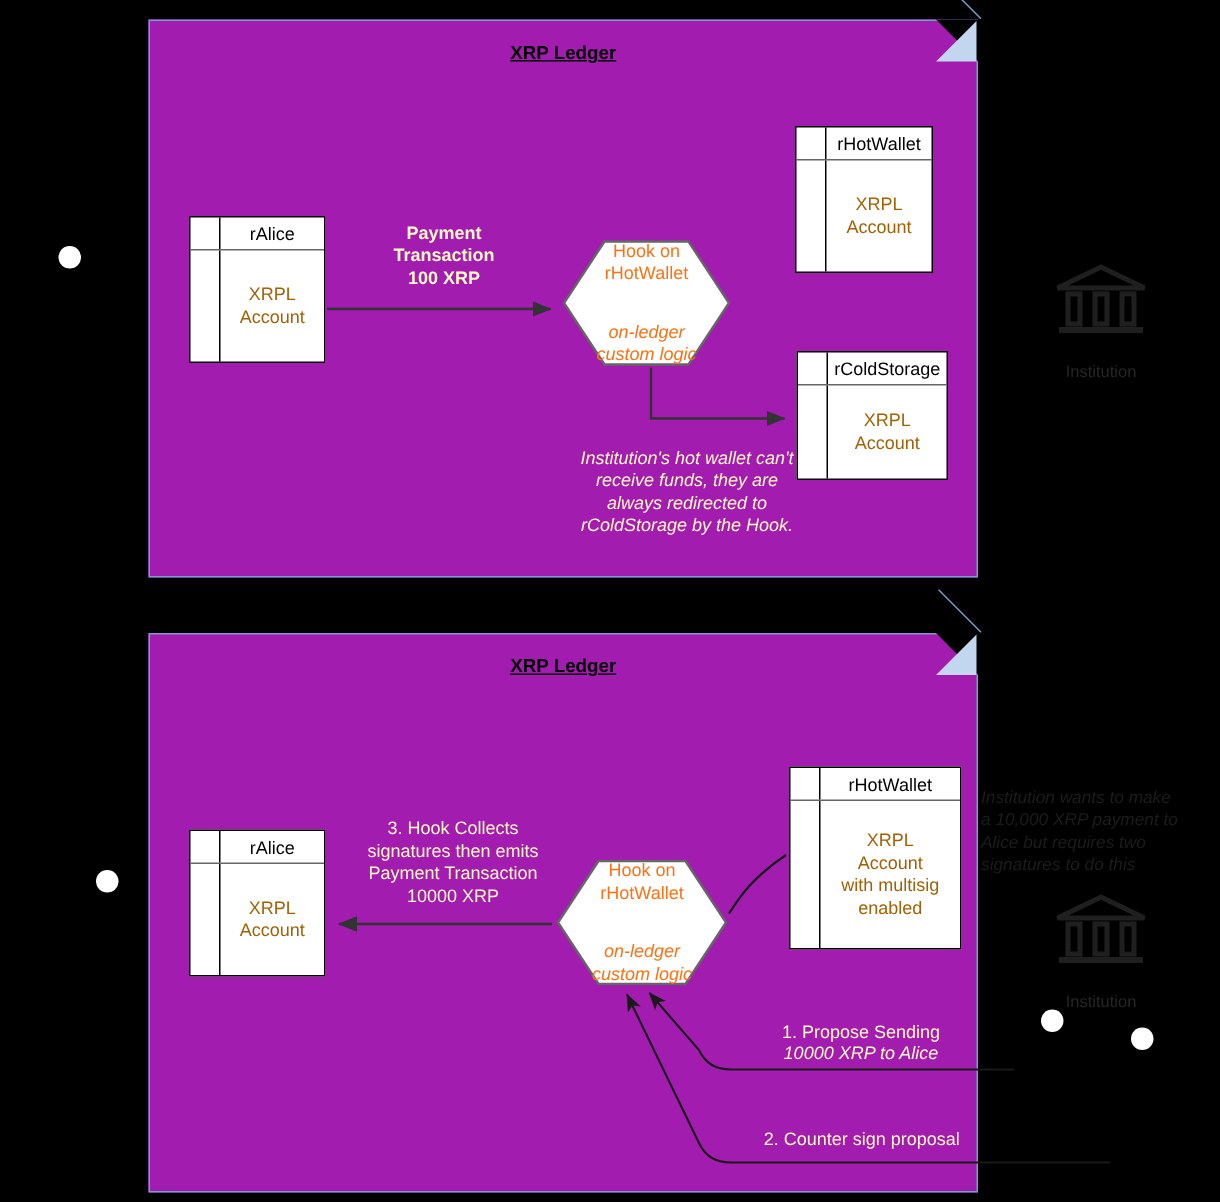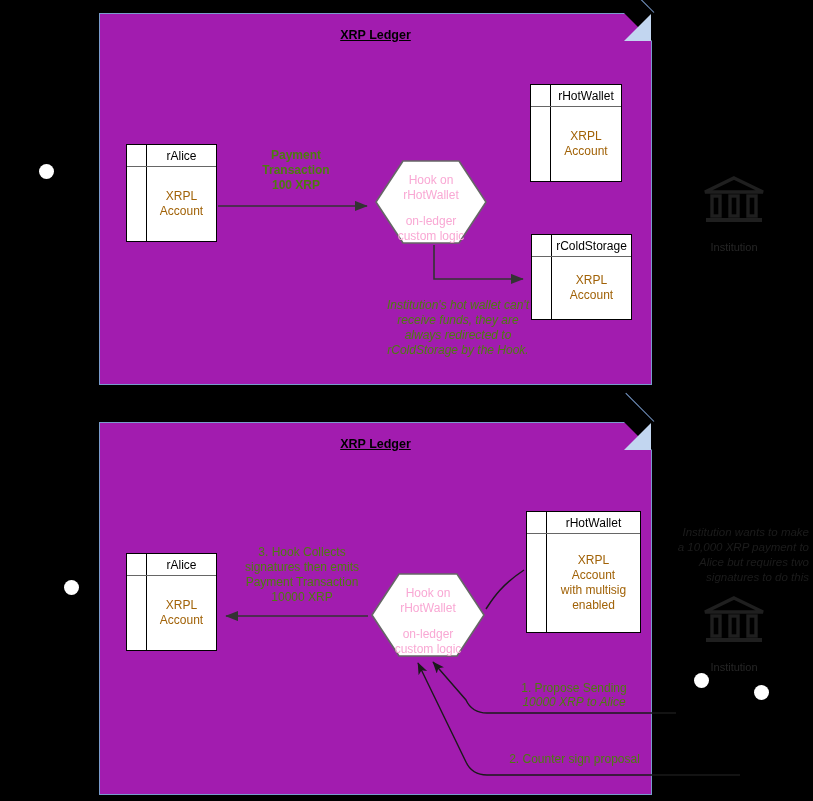--- a/index.html
+++ b/index.html
@@ -111,37 +111,38 @@
   .hexwrap {
     position: absolute;
   }
   .hexwrap svg { display:block; }
   .hexwrap .hextext {
     position: absolute;
     inset: 0;
     display: flex;
     flex-direction: column;
     align-items: center;
-    justify-content: flex-end;
+    justify-content: space-between;
     font-size: 12px;
     line-height: 15px;
-    color: #f9a8d4;
+    color: #f97316;
     text-align: center;
     pointer-events: none;
   }
   .hexwrap .hextext .t2 {
+    font-style: italic;
     margin-top: 11px;
   }
 
   
   .lbl {
     position: absolute;
     font-size: 12px;
     line-height: 15px;
-    color: #4d7c0f;
+    color: #fef9c3;
     text-align: center;
     white-space: pre-line;
   }
   .lbl.bold { font-weight: bold; }
   .lbl.ital { font-style: italic; }
 
   
   .edges {
     position: absolute;
     left: 0; top: 0;
@@ -164,21 +165,21 @@
     font-size: 11px;
     color: #262626;
     margin-top: 13px;
   }
   .dark-note {
     position: absolute;
     font-size: 11.5px;
     line-height: 15px;
     font-style: italic;
     color: #1c1c1c;
-    text-align: right;
+    text-align: left;
     white-space: pre-line;
   }
 </style>
 </head>
 <body>
 
 <div id="stage">
 
   <div class="panel" style="left:99px; top:13px; width:553px; height:372px;">
     <div class="fold-cut"></div>

